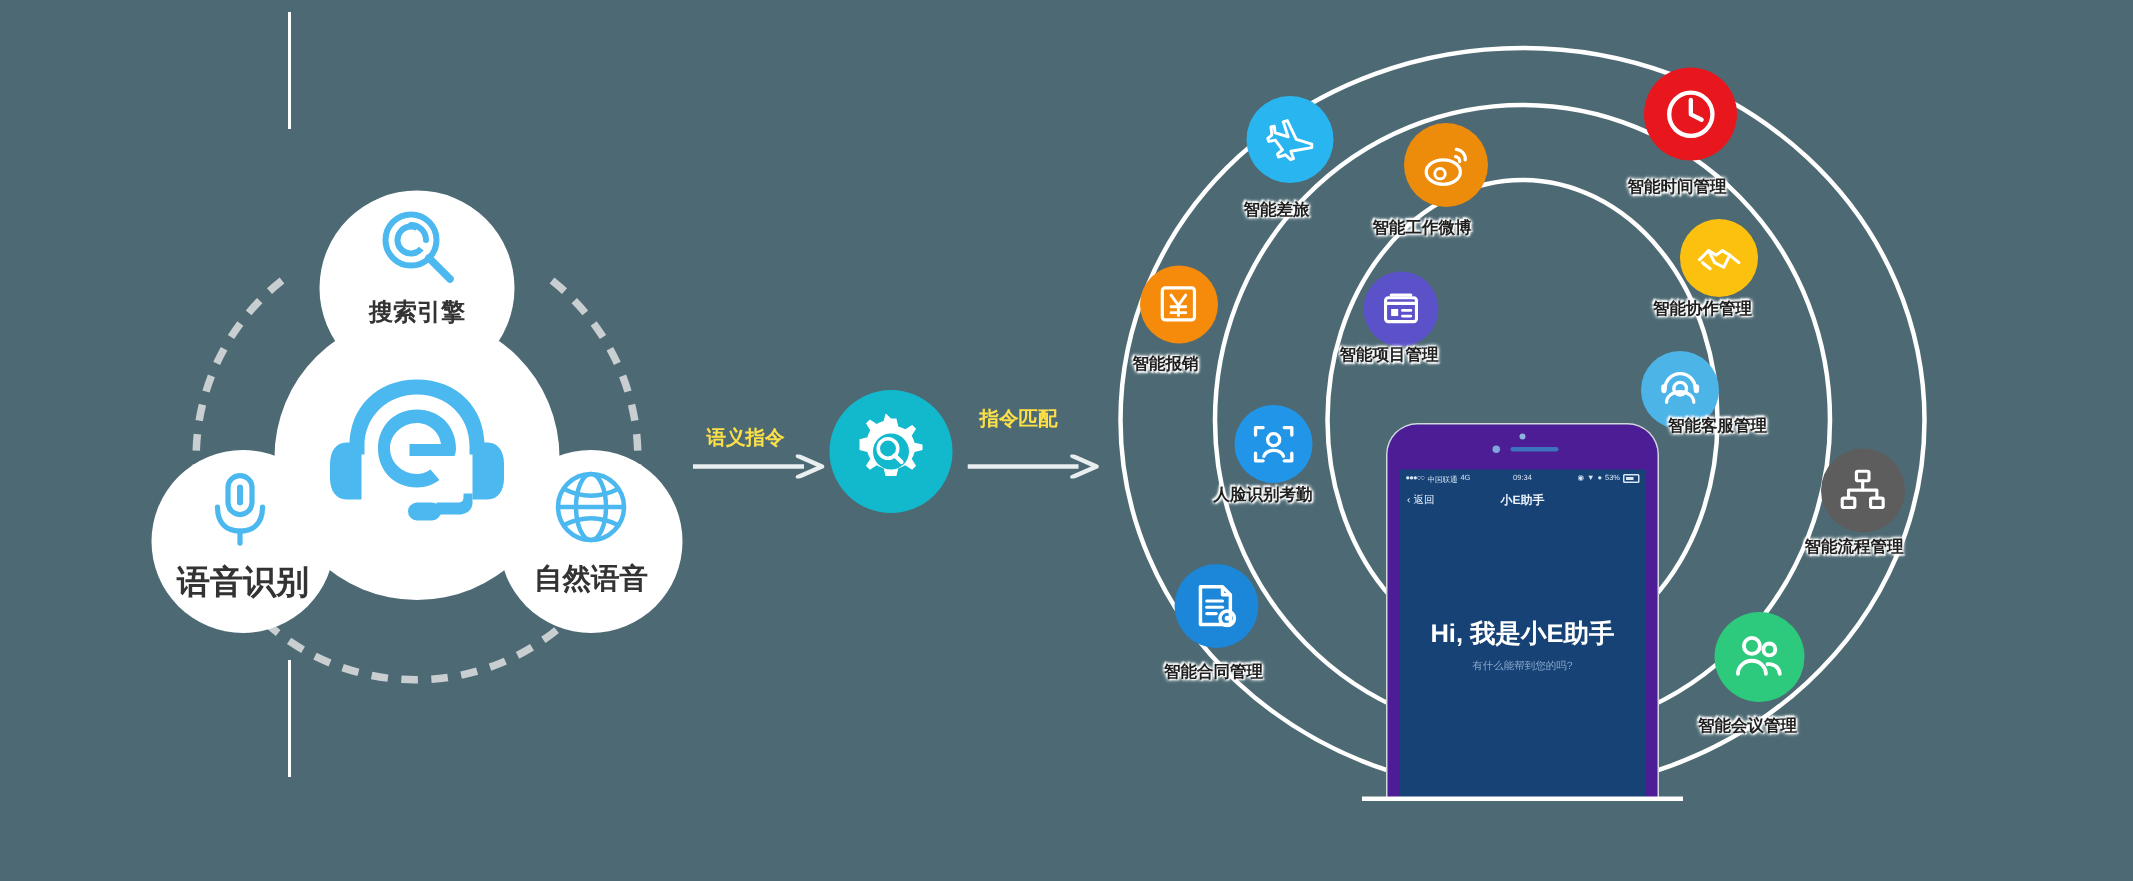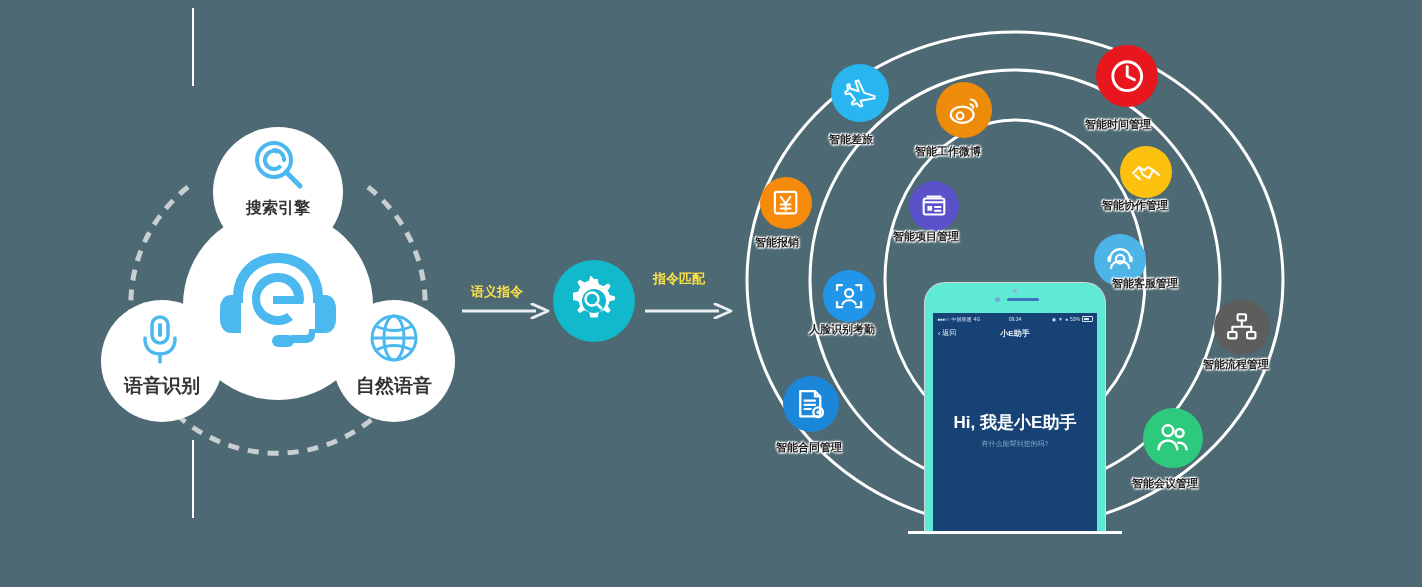--- a/index.html
+++ b/index.html
@@ -24,21 +24,21 @@
   .blob-right{left:248px;top:185px;width:122px;height:122px;}
 
   .node-label{
     position:absolute;
     text-align:center;
     color:#333333;
     font-weight:bold;
     white-space:nowrap;
   }
   .lbl-top{left:128px;top:83px;width:130px;font-size:16px;}
-  .lbl-left{left:6px;top:258px;width:142px;font-size:19px;}
+  .lbl-left{left:6px;top:258px;width:142px;font-size:22px;}
   .lbl-right{left:238px;top:258px;width:142px;font-size:19px;}
 
   .c-icon{position:absolute;color:#40b9f0;}
   .ic-search{left:166px;top:22px;}
   .ic-mic{left:52px;top:198px;}
   .ic-globe{left:284px;top:198px;}
   .ic-logo{left:130px;top:128px;}
 
   .dash-svg{position:absolute;left:0;top:0;width:380px;height:325px;overflow:visible;pointer-events:none;}
 
@@ -51,21 +51,21 @@
     position:absolute;left:553px;top:260px;width:82px;height:82px;border-radius:50%;
     background:#12b9cc;display:flex;align-items:center;justify-content:center;
   }
 
   
   .orbit-svg{position:absolute;left:740px;top:18px;width:560px;height:520px;overflow:visible;}
 
   
   .phone{
     position:absolute;left:925px;top:283px;width:180px;height:250px;
-    background:#5eead4;border-radius:20px 20px 0 0;
+    background:#4c1d95;border-radius:20px 20px 0 0;
     box-shadow:0 0 0 1px #cfd9de;
     overflow:hidden;
   }
   .phone-notch{position:absolute;left:0;top:0;width:180px;height:30px;}
   .notch-dot{position:absolute;left:70px;top:14px;width:5px;height:5px;border-radius:50%;background:#7fa6d8;}
   .notch-bar{position:absolute;left:82px;top:15px;width:32px;height:3px;border-radius:2px;background:#3c73bc;}
   .notch-cam{position:absolute;left:88px;top:6px;width:4px;height:4px;border-radius:50%;background:#8fb4dd;}
   .phone-screen{
     position:absolute;left:8px;top:30px;width:164px;height:220px;
     background:#164276;overflow:hidden;

